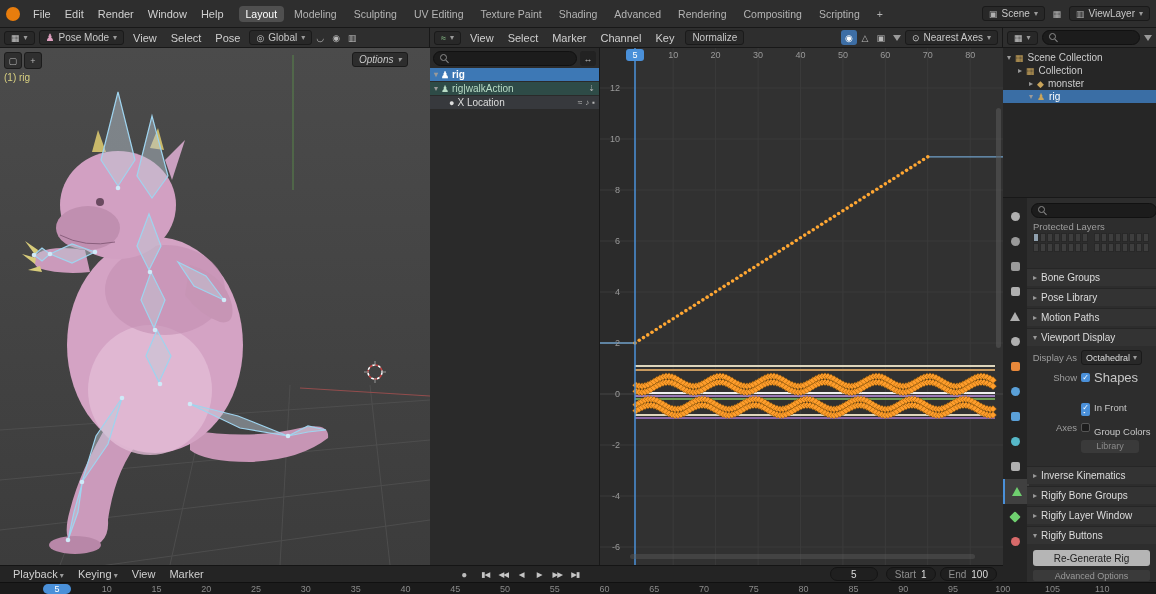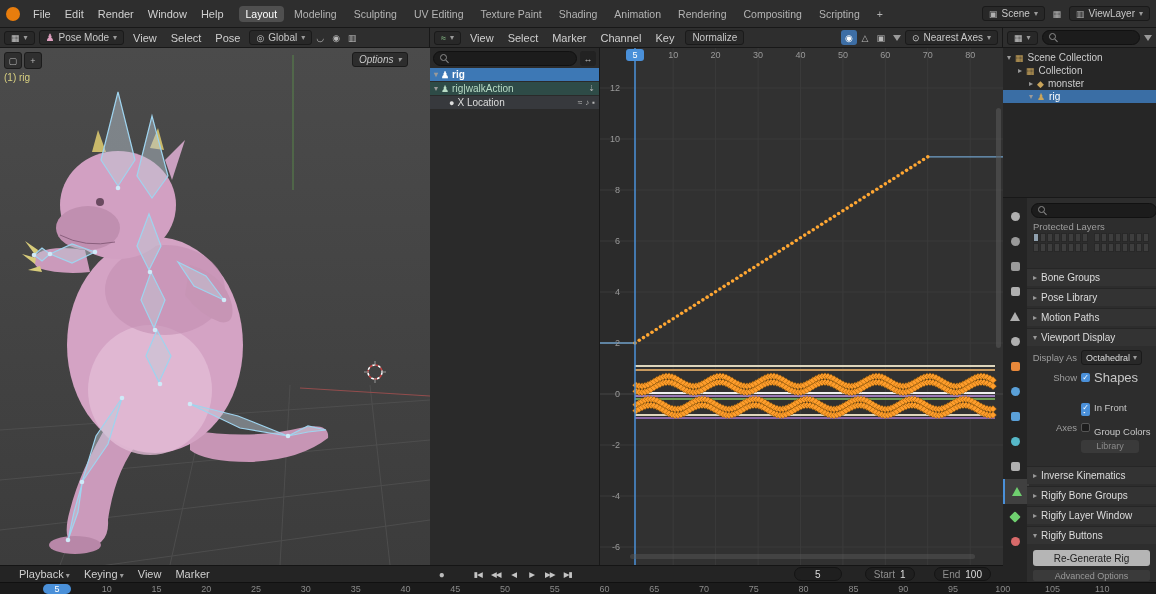--- a/index.html
+++ b/index.html
@@ -81,21 +81,21 @@
         <span class="mi">Window</span>
         <span class="mi">Help</span>
       </div>
     <div id="workspaces" class="flex" style="margin-left:8px;">
         <span class="ws active">Layout</span>
         <span class="ws">Modeling</span>
         <span class="ws">Sculpting</span>
         <span class="ws">UV Editing</span>
         <span class="ws">Texture Paint</span>
         <span class="ws">Shading</span>
-        <span class="ws">Animation</span>
+        <span class="ws">Advanced</span>
         <span class="ws">Rendering</span>
         <span class="ws">Compositing</span>
         <span class="ws">Scripting</span>
         <span class="ws">+</span>
       </div>
     <div style="flex:1;"></div>
     <span class="pill">
       <span style="font-size:9px;color:#b0b0b0;">▣</span>
       <span>Scene</span>
       <span class="tri">▾</span>
@@ -1071,21 +1071,21 @@
         </div>
       <div class="prow" style="top:328px;">
           <span class="tri">▾</span>
           <span>Rigify Buttons</span>
         </div>
       <div style="position:absolute;left:6px;top:352px;width:117px;height:16px;background:#b5b5b5;border-radius:3px;color:#222;font-size:10px;display:flex;align-items:center;justify-content:center;">Re-Generate Rig</div>
       <div style="position:absolute;left:6px;top:372px;width:117px;height:11px;background:#3a3a3a;border-radius:2px;color:#9a9a9a;font-size:9px;display:flex;align-items:center;justify-content:center;">Advanced Options</div>
     </div>
   </div>
 
-  <div class="abs" style="left:0;top:565px;width:1003px;height:17px;background:#242424;border-top:1px solid #151515;display:flex;align-items:center;padding:0 12px;box-sizing:border-box;gap:15px;">
+  <div class="abs" style="left:0;top:565px;width:1003px;height:17px;background:#242424;border-top:1px solid #151515;display:flex;align-items:center;padding:0 6px;box-sizing:border-box;">
     <div id="tl-menus" class="flex">
         <span class="mi">Playback<span class="tri"> ▾</span></span>
         <span class="mi">Keying<span class="tri"> ▾</span></span>
         <span class="mi">View</span>
         <span class="mi">Marker</span>
       </div>
     <div style="flex:1;"></div>
     <span class="ibox" style="font-size:10px;color:#bbb;">●</span>
     <div id="transport" class="flex" style="margin-left:4px;">
         <span class="tbt">▮◀</span>

